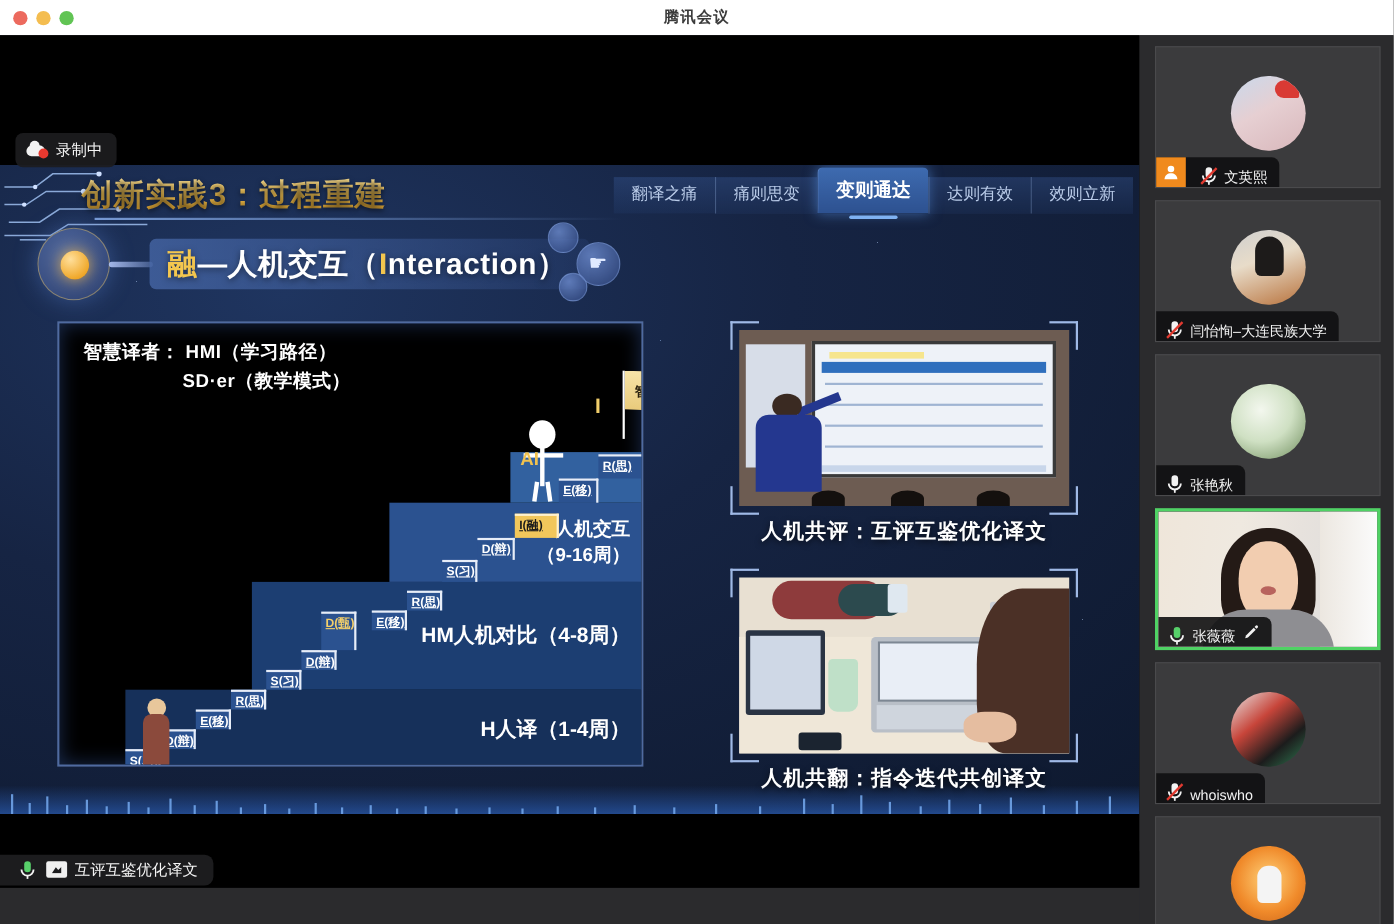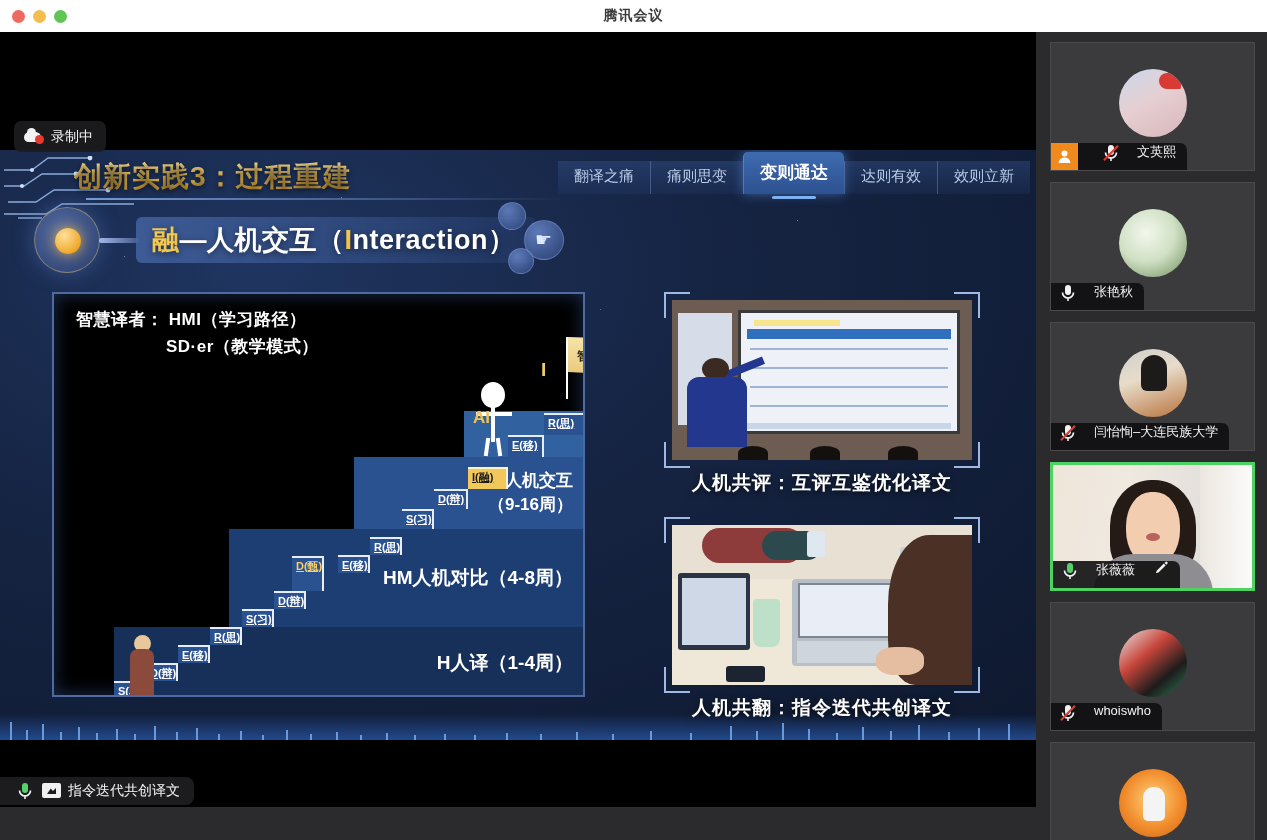--- a/index.html
+++ b/index.html
@@ -292,21 +292,21 @@
     width: 54px; height: 74px; background:#f2cdb0; border-radius:46% 46% 48% 48%; }
   .selfvid .mouth { position:absolute; left:50%; top:55%; transform:translateX(-50%);
     width: 14px; height: 8px; background:#b8635d; border-radius:50%; }
   .selfvid .body { position:absolute; left:50%; bottom:-6%; transform:translateX(-50%);
     width: 120px; height: 34%; background:#8e8e92; border-radius:40px 40px 0 0; }
   .selfvid .curtain { position:absolute; right:0; top:0; width:26%; height:100%;
     background: linear-gradient(90deg,#ece7e0,#fbfbfb); }
 
   .nameplate {
     position: absolute; left: 0; bottom: 0; height: 27px;
-    display: flex; align-items: flex-start; gap: 16px;
+    display: flex; align-items: flex-end; gap: 4px;
     background: rgba(15,15,17,.9); border-radius: 0 7px 0 0; padding: 0 11px 0 0;
   }
   .host-badge {
     width: 27px; height: 27px; background: #f08a1d;
     display: flex; align-items: center; justify-content: center;
   }
   .host-badge svg { display:block; }
   .mic-wrap { width: 20px; height: 20px; margin-left: 7px; position: relative; flex: none; }
   .pname { color: #f2f2f2; font-size: 13px; white-space: nowrap; }
   .pencil { margin-left: 3px; }
@@ -548,21 +548,21 @@
     <div class="sharebar">
       <div class="sharepill">
         <span class="mic-wrap">
           <svg width="20" height="20" viewBox="0 0 20 20">
             <rect x="7" y="2" width="6" height="10" rx="3" fill="#57d06a"></rect>
             <path d="M4.5 9.5a5.5 5.5 0 0 0 11 0" fill="none" stroke="#f2f2f2" stroke-width="1.7"></path>
             <rect x="9.2" y="14.5" width="1.6" height="3.5" fill="#f2f2f2"></rect>
           </svg>
         </span>
         <span class="screen-icon"></span>
-        <span class="share-name">指令迭代共创译文</span>
+        <span class="share-name">互评互鉴优化译文</span>
       </div>
     </div>
   </div>
 
   <div class="people">
 
     <div class="ptile">
       <div class="avatar av1"></div>
       <div class="nameplate">
         <span class="host-badge">
@@ -573,52 +573,52 @@
         </span>
         <span class="mic-wrap">
           <svg width="20" height="20" viewBox="0 0 20 20">
             <rect x="7" y="2" width="6" height="10" rx="3" fill="#f2f2f2"></rect>
             <path d="M4.5 9.5a5.5 5.5 0 0 0 11 0" fill="none" stroke="#f2f2f2" stroke-width="1.7"></path>
             <rect x="9.2" y="14.5" width="1.6" height="3.5" fill="#f2f2f2"></rect>
             <line x1="3" y1="17.2" x2="17" y2="2.8" stroke="#e03a30" stroke-width="2.1"></line>
           </svg>
         </span>
         <span class="pname">文英熙</span>
-      </div>
-    </div>
-
-    <div class="ptile">
-      <div class="avatar av3"></div>
-      <div class="nameplate">
-        <span class="mic-wrap">
-          <svg width="20" height="20" viewBox="0 0 20 20">
-            <rect x="7" y="2" width="6" height="10" rx="3" fill="#f2f2f2"></rect>
-            <path d="M4.5 9.5a5.5 5.5 0 0 0 11 0" fill="none" stroke="#f2f2f2" stroke-width="1.7"></path>
-            <rect x="9.2" y="14.5" width="1.6" height="3.5" fill="#f2f2f2"></rect>
-          </svg>
-        </span>
-        <span class="pname">张艳秋</span>
       </div>
     </div>
 
     <div class="ptile">
       <div class="avatar av2"></div>
       <div class="nameplate">
         <span class="mic-wrap">
           <svg width="20" height="20" viewBox="0 0 20 20">
             <rect x="7" y="2" width="6" height="10" rx="3" fill="#f2f2f2"></rect>
             <path d="M4.5 9.5a5.5 5.5 0 0 0 11 0" fill="none" stroke="#f2f2f2" stroke-width="1.7"></path>
             <rect x="9.2" y="14.5" width="1.6" height="3.5" fill="#f2f2f2"></rect>
             <line x1="3" y1="17.2" x2="17" y2="2.8" stroke="#e03a30" stroke-width="2.1"></line>
           </svg>
         </span>
         <span class="pname">闫怡恂–大连民族大学</span>
       </div>
     </div>
 
+    <div class="ptile">
+      <div class="avatar av3"></div>
+      <div class="nameplate">
+        <span class="mic-wrap">
+          <svg width="20" height="20" viewBox="0 0 20 20">
+            <rect x="7" y="2" width="6" height="10" rx="3" fill="#f2f2f2"></rect>
+            <path d="M4.5 9.5a5.5 5.5 0 0 0 11 0" fill="none" stroke="#f2f2f2" stroke-width="1.7"></path>
+            <rect x="9.2" y="14.5" width="1.6" height="3.5" fill="#f2f2f2"></rect>
+          </svg>
+        </span>
+        <span class="pname">张艳秋</span>
+      </div>
+    </div>
+
     <div class="ptile speaking">
       <div class="selfvid">
         <div class="curtain"></div>
         <div class="hair"></div>
         <div class="facefg"></div>
         <div class="mouth"></div>
         <div class="body"></div>
       </div>
       <div class="nameplate">
         <span class="mic-wrap">

